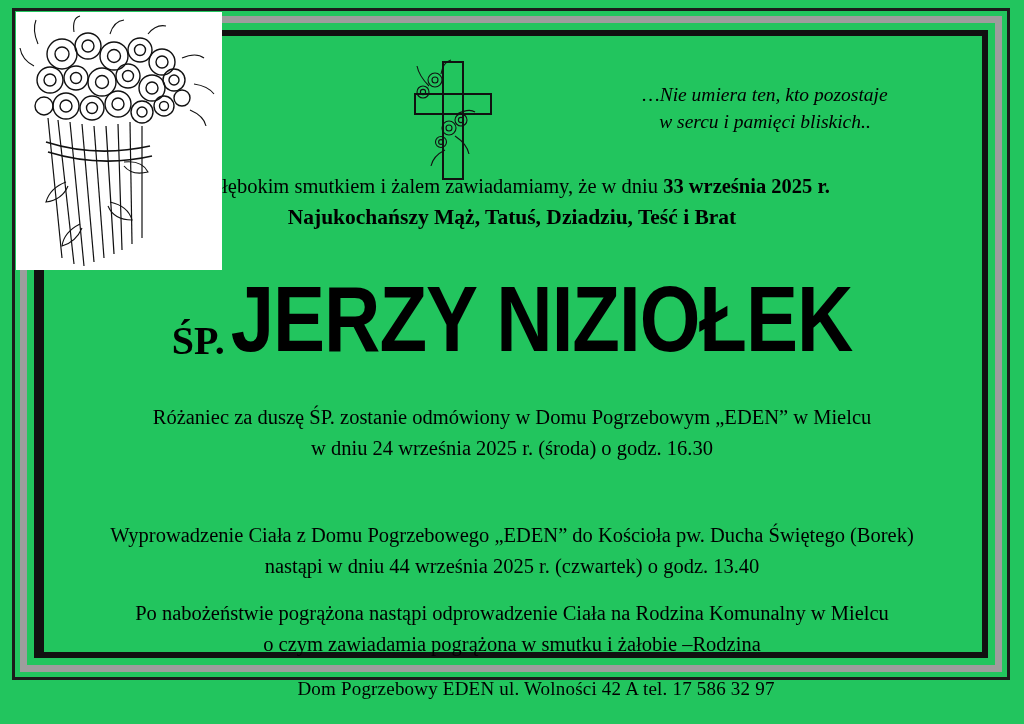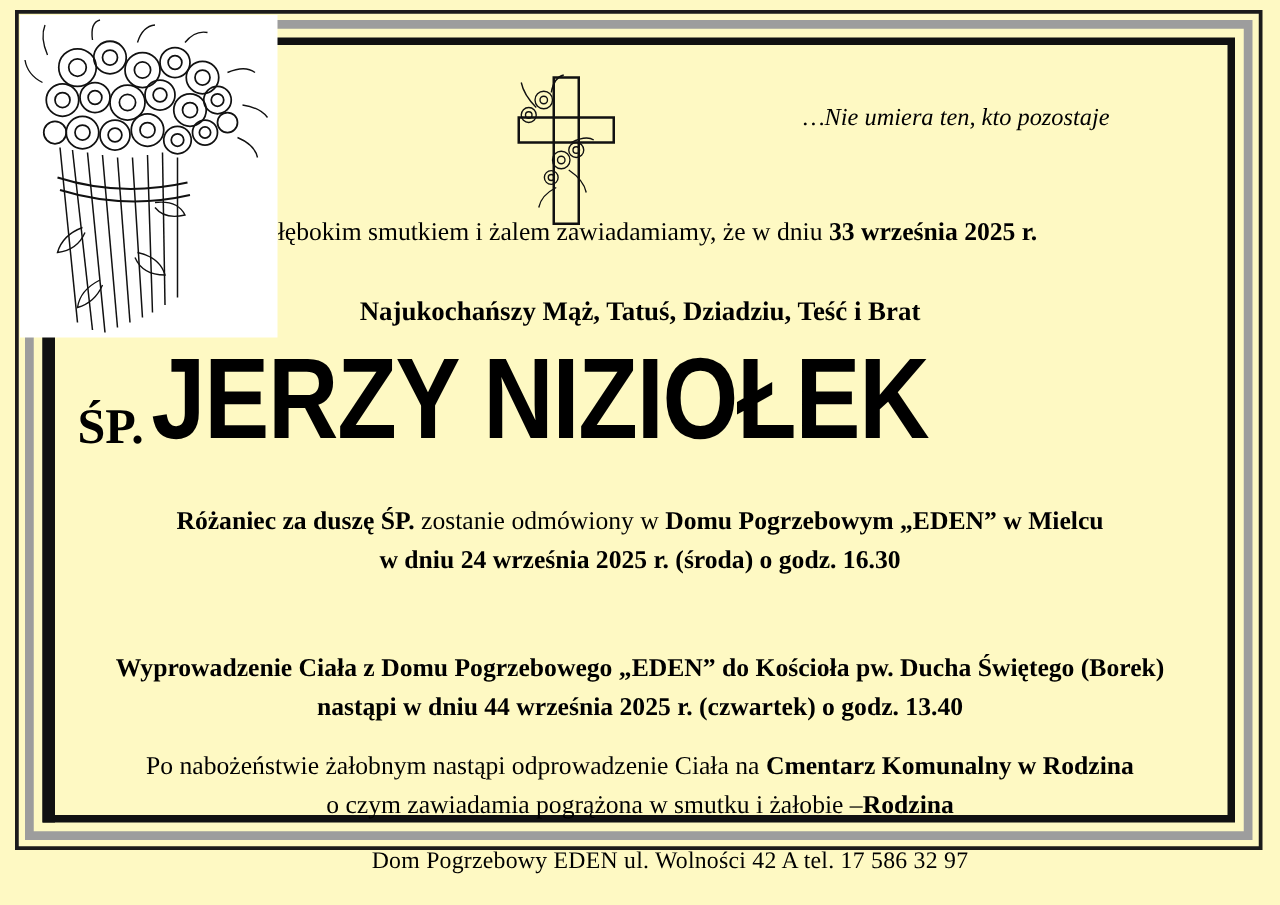--- a/index.html
+++ b/index.html
@@ -12,21 +12,21 @@
     height: 724px;
     font-family: "Liberation Serif", serif;
     color: #000000;
     overflow: hidden;
   }
 
   .page {
     position: relative;
     width: 1024px;
     height: 724px;
-    background: #fef9c3;
+    background: #22c55e;
   }
 
   
   .frame-outer {
     position: absolute;
     left: 12px;
     top: 8px;
     width: 998px;
     height: 672px;
     border: 3px solid #1b1b1b;
@@ -109,28 +109,29 @@
     position: absolute;
     left: 62px;
     top: 172px;
     width: 900px;
     text-align: center;
     font-size: 20.5px;
     line-height: 1.45;
   }
   .intro .l1 { font-size: 20.5px; }
   .intro .l2 { font-size: 20.5px; }
-  .intro .l3 { font-weight: bold; font-size: 21.5px; margin-top: 32px; }
+  .intro .l3 { font-weight: bold; font-size: 21.5px; }
 
   
   .name-row {
     position: absolute;
     left: 62px;
     top: 282px;
     width: 900px;
+    text-align: center;
     white-space: nowrap;
   }
   .name-row .sp {
     font-weight: bold;
     font-size: 40px;
     vertical-align: baseline;
     letter-spacing: 0px;
   }
   .name-row .name {
     font-family: "Liberation Sans", sans-serif;
@@ -149,21 +150,21 @@
     left: 52px;
     width: 920px;
     text-align: center;
     font-size: 20.5px;
     line-height: 1.5;
   }
   .p-rosary { top: 402px; }
   .p-procession { top: 520px; }
   .p-cemetery { top: 598px; }
 
-  .para b { font-weight: bold; }
+  .para b { font-weight: normal; }
 
   
   .footer {
     position: absolute;
     left: 0;
     top: 678px;
     width: 1024px;
     text-align: center;
     font-size: 19px;
     letter-spacing: 0.2px;
@@ -281,20 +282,21 @@
         <path d="M36 16 q2 -12 10 -14"></path>
         <path d="M52 56 q12 -6 18 -2"></path>
         <path d="M40 92 q-12 6 -14 16"></path>
         <path d="M50 78 q12 8 14 18"></path>
       </g>
     </svg>
   </div>
 
   <div class="quote">
     <div>…Nie umiera ten, kto pozostaje</div>
+    <div>w sercu i pamięci bliskich..</div>
   </div>
 
   <div class="intro">
     <div class="l1"><span>Z głębokim smutkiem i żalem zawiadamiamy, że w dniu </span><b>33 września 2025 r.</b></div>
     <div class="l3">Najukochańszy Mąż, Tatuś, Dziadziu, Teść i Brat</div>
   </div>
 
   <div class="name-row">
     <span class="sp">ŚP.</span><span class="name">JERZY NIZIOŁEK</span>
   </div>
@@ -303,19 +305,19 @@
     <div><b>Różaniec za duszę ŚP.</b><span> zostanie odmówiony w </span><b>Domu Pogrzebowym „EDEN” w Mielcu</b></div>
     <div><b>w dniu 24 września 2025 r. (środa) o godz. 16.30</b></div>
   </div>
 
   <div class="para p-procession">
     <div><b>Wyprowadzenie Ciała z Domu Pogrzebowego „EDEN” do Kościoła pw. Ducha Świętego (Borek)</b></div>
     <div><b>nastąpi w dniu 44 września 2025 r. (czwartek) o godz. 13.40</b></div>
   </div>
 
   <div class="para p-cemetery">
-    <div><span>Po nabożeństwie żałobnym nastąpi odprowadzenie Ciała na </span><b>Cmentarz Komunalny w Rodzina</b></div>
+    <div><span>Po nabożeństwie pogrążona nastąpi odprowadzenie Ciała na </span><b>Rodzina Komunalny w Mielcu</b></div>
     <div><span>o czym zawiadamia pogrążona w smutku i żałobie –</span><b>Rodzina</b></div>
   </div>
 
   <div class="footer">Dom Pogrzebowy EDEN  ul. Wolności 42 A tel. 17 586 32 97</div>
 
 </div>
 
 </body></html>

